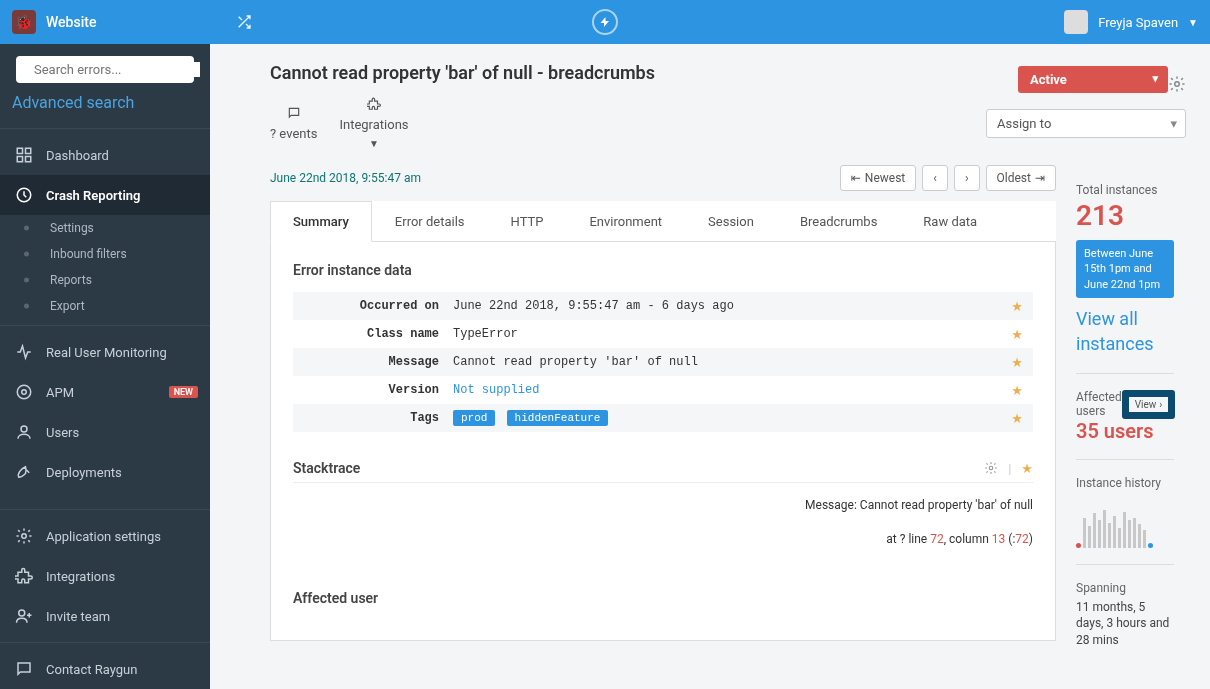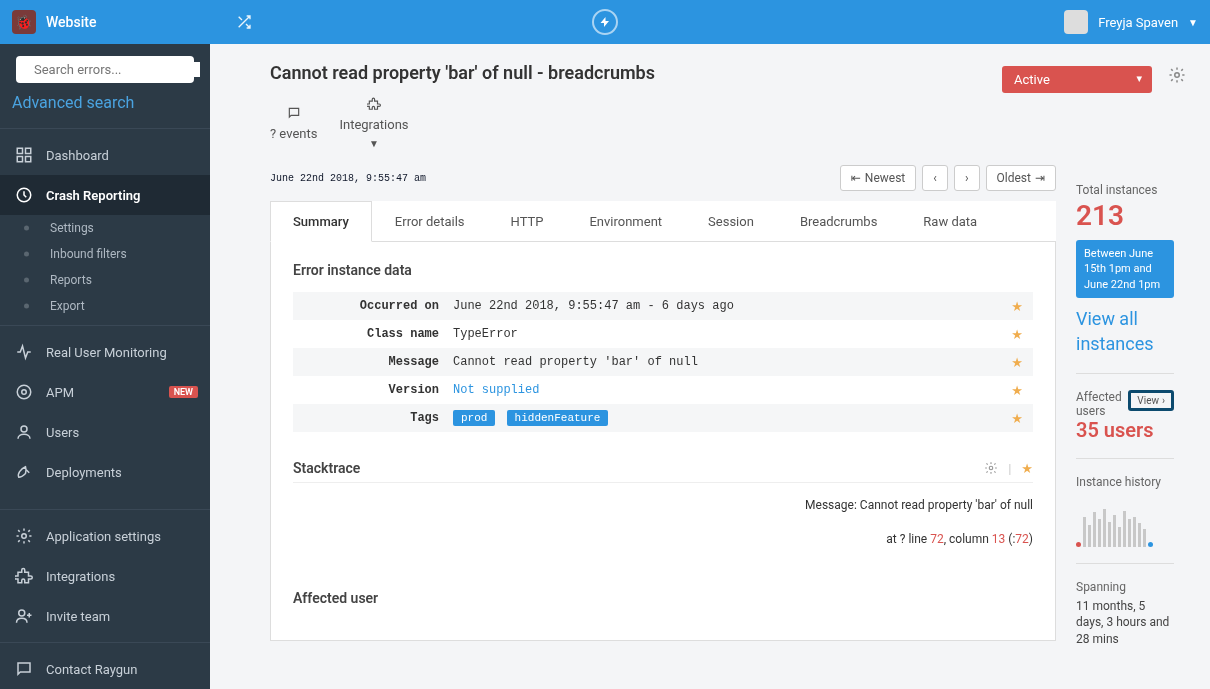--- a/index.html
+++ b/index.html
@@ -28,32 +28,32 @@
 .sub-item { padding:6px 14px 6px 50px; font-size:12px; color:#aeb8c2; cursor:pointer; position:relative; }
 .sub-item::before { content:""; position:absolute; left:24px; top:50%; width:5px; height:5px; background:#5a6670; border-radius:50%; transform:translateY(-50%); }
 .new-badge { position:absolute; right:12px; background:#d9534f; color:#fff; font-size:9px; padding:1px 5px; border-radius:2px; font-weight:600; }
 .sidebar-bottom { margin-top:auto; }
 .sidebar-sep { border-top:1px solid #3a4856; margin:6px 0; }
 
 .main { flex:1; background:#f4f5f7; overflow:auto; display:flex;margin-left:36px; }
 .content { flex:1; padding:18px 24px; min-width:0; }
 .page-title { font-size:18px; font-weight:600; color:#333; margin-bottom:14px; }
 .title-row { display:flex; justify-content:space-between; align-items:center; }
-.title-actions { display:flex; gap:16px; align-items:flex-start; }
+.title-actions { display:flex; gap:0; align-items:flex-end;font-weight:bold; }
 .status-pill { background:#d9534f; color:#fff; border-radius:3px; padding:6px 30px 6px 12px; font-size:13px; position:relative; width:150px; }
 .status-pill::after { content:"▾"; position:absolute; right:10px; top:6px; font-size:11px; }
 .gear-btn { color:#888; cursor:pointer; }
 .secondary-row { display:flex; justify-content:space-between; align-items:center; margin-bottom:16px; }
 .secondary-left { display:flex; gap:22px; align-items:center; color:#555; }
 .secondary-left .item { display:flex; align-items:center; gap:6px; cursor:pointer; font-size:13px;flex-direction:column; }
 .assign-select { border:1px solid #ccc; background:#fff; border-radius:3px; padding:6px 26px 6px 10px; font-size:13px; color:#555; width:200px; position:relative; }
 .assign-select::after { content:"▾"; position:absolute; right:8px; color:#888; }
 
 .timestamp-row { display:flex; justify-content:space-between; align-items:center; margin-bottom:10px; }
-.timestamp { color:#0f172a; font-size:10px;font-family:Liberation Mono, monospace; }
+.timestamp { color:#0f766e; font-size:12px; }
 .pager { display:flex; gap:6px; }
 .pager-btn { border:1px solid #ccc; background:#fff; border-radius:3px; padding:5px 10px; font-size:12px; color:#555; cursor:pointer; display:flex; align-items:center; gap:4px; }
 
 .tabs { display:flex; border-bottom:1px solid #ddd; background:#fff; }
 .tab { padding:12px 22px; font-size:13px; color:#555; cursor:pointer; border:1px solid transparent; border-bottom:none; }
 .tab.active { border:1px solid #ddd; border-bottom:1px solid #fff; color:#333; font-weight:500; margin-bottom:-1px; background:#fff; }
 .tab-panel { background:#fff; border:1px solid #ddd; border-top:none; padding:20px 22px; }
 
 .section-title { font-size:14px; font-weight:600; color:#444; margin-bottom:14px; }
 .kv-table { width:100%; }
@@ -70,21 +70,21 @@
 .stack-body { font-family:"Courier New",monospace; font-size:12px; color:#333; line-height:1.8;text-align:right; }
 .num-hl { color:#d9534f; }
 
 .rightcol { width:110px; padding:18px 12px 18px 0; font-size:13px; color:#444; margin-left:20px; flex-shrink:0; }
 .rc-label { font-size:12px; color:#666; }
 .rc-big { font-size:28px; font-weight:600; color:#d9534f; margin:2px 0 8px; }
 .rc-blue-box { background:#2c94e0; color:#fff; padding:6px 8px; border-radius:3px; font-size:11px; line-height:1.4; margin-bottom:8px; }
 .rc-link { color:#2c94e0; font-size:18px; display:block; line-height:1.4; }
 .rc-sep { border-top:1px solid #ddd; margin:16px 0; }
 .rc-users { font-size:20px; font-weight:600; color:#d9534f; }
-.view-btn { border:3px solid #0c4a6e; border-radius:3px; padding:2px 6px; font-size:10px; color:#555; cursor:pointer; display:inline-flex; align-items:center; gap:3px; }
+.view-btn { border:7px solid #0c4a6e; border-radius:3px; padding:2px 6px; font-size:10px; color:#555; cursor:pointer; display:inline-flex; align-items:center; gap:3px; }
 .spark { display:flex; align-items:flex-end; gap:2px; height:50px; margin:8px 0; }
 .spark-bar { width:3px; background:#c8c8c8; }
 .spark-dot { width:5px; height:5px; border-radius:50%; }
 
 svg { display:block; }
 </style>
 </head>
 <body>
 
 <div class="app">
@@ -252,20 +252,21 @@
               <span>? events</span>
             </div>
             <div class="item">
               <svg width="14" height="14" viewBox="0 0 24 24" fill="none" stroke="currentColor" stroke-width="2">
                   <path d="M4 7h5V4a2 2 0 114 0v3h5v5h3a2 2 0 110 4h-3v5h-5v-3a2 2 0 10-4 0v3H4v-5H1a2 2 0 110-4h3z"></path>
                 </svg>
               <span>Integrations</span>
               <span style="font-size:10px;">▼</span>
             </div>
           </div>
+          <div class="assign-select">Assign to</div>
         </div>
 
         <div style="display:flex; gap:0;">
           <div style="flex:1; min-width:0;">
             <div class="timestamp-row">
               <div class="timestamp">June 22nd 2018, 9:55:47 am</div>
               <div class="pager">
                 <div class="pager-btn">
                     <span>⇤</span>
                     <span>Newest</span>

